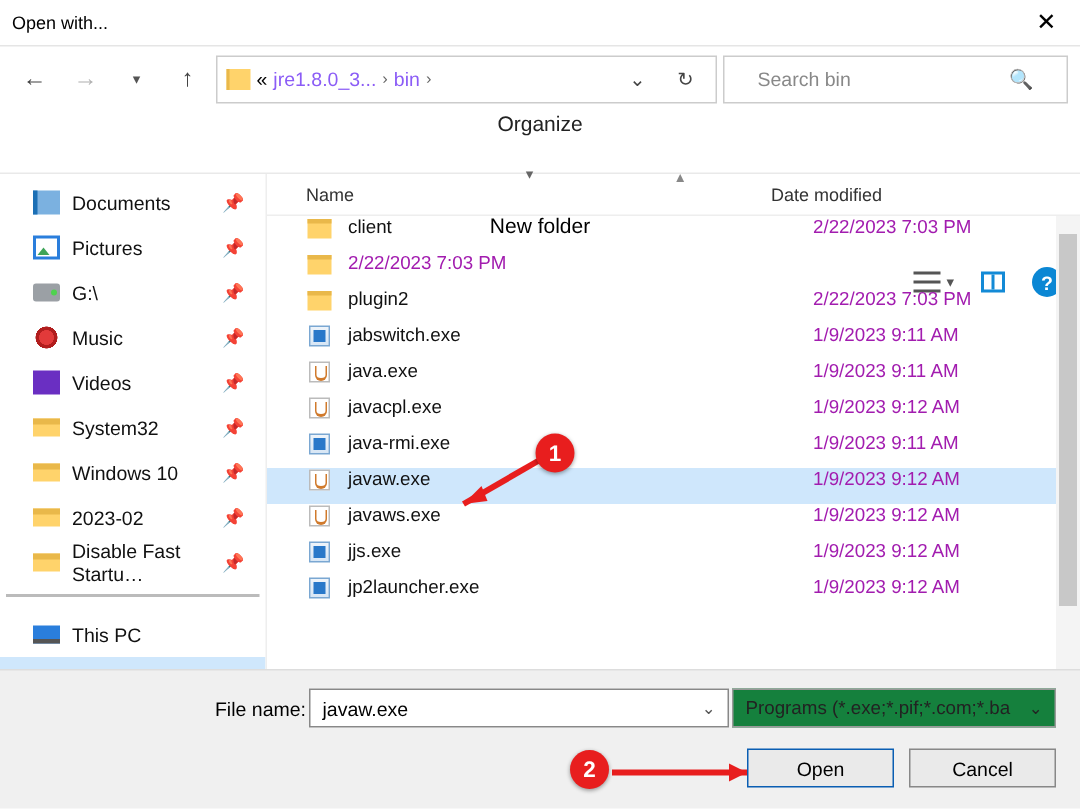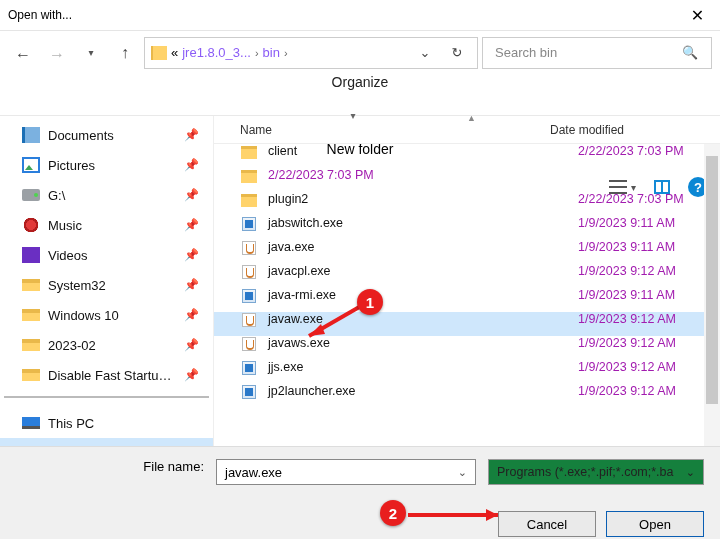--- a/index.html
+++ b/index.html
@@ -11,36 +11,36 @@
 
   .navrow { display: flex; align-items: center; height: 44px; padding: 6px 8px; gap: 4px; border-top: 1px solid #e5e5e5; }
   .navbtn { width: 30px; height: 30px; display:flex; align-items:center; justify-content:center; color:#444; }
   .navbtn.disabled { color:#b3b3b3; }
   .addr { flex: 1; display:flex; align-items:center; height:32px; border:1px solid #ccc; padding:0 6px; font-size:13px; gap:4px; }
   .addr .folder-ico { width:16px; height:14px; background:#ffd36b; border-left:2px solid #e9b84a; }
   .addr .sep { color:#666; font-size:11px; }
   .addr .crumb { color:#8b5cf6; }
   .addr .spacer { flex:1; }
   .addr .drop, .addr .refresh { width:28px; text-align:center; color:#444; }
-  .search { width:230px; height:32px; border:1px solid #ccc; display:flex; align-items:center; padding:0 12px; font-size:13px; color:#888; }
+  .search { width:230px; height:32px; border:1px solid #ccc; display:flex; align-items:center; padding:0 22px; font-size:13px; color:#888; }
   .search .mag { margin-left:auto; color:#555; }
 
   .toolbar { display:flex; align-items:center; height:42px; padding:0 12px; border-bottom:1px solid #e9e9e9; font-size:14px; gap:20px;flex-direction:column;}
   .toolbar .org { color:#222; }
   .toolbar .drop-s { font-size:10px; color:#666; margin-left:-14px;}
   .toolbar .right { margin-left:auto; display:flex; align-items:center; gap:18px; }
   .view-ico { width:18px; height:14px; display:flex; flex-direction:column; justify-content:space-between;}
   .view-ico span { height:2px; background:#555; }
   .tri-small { font-size:10px; color:#555;}
   .pane-ico { width:16px; height:14px; border:2px solid #138ad6; position:relative; }
   .pane-ico::before { content:""; position:absolute; left:50%; top:0; bottom:0; width:2px; background:#138ad6; margin-left:-1px;}
   .help-ico { width:20px; height:20px; border-radius:50%; background:#0b87d4; color:#fff; display:flex; align-items:center; justify-content:center; font-size:13px; font-weight:bold;}
 
   .body { display:flex; height: 330px; }
-  .sidebar { width:214px; border-right:1px solid #eee; overflow:hidden; padding-top:4px;}
+  .sidebar { width:178px; border-right:1px solid #eee; overflow:hidden; padding-top:4px;}
   .sb-item { display:flex; align-items:center; height:30px; padding:0 8px 0 22px; font-size:13px; color:#111; gap:8px; position:relative;}
   .sb-item .pin { position:absolute; right:14px; color:#555; font-size:12px;}
   .sb-ico { width:18px; height:16px; flex-shrink:0; display:flex; align-items:center; justify-content:center; }
   .i-doc { background:#7bb1e0; border-left:3px solid #1b6fb5;}
   .i-pic { border:2px solid #2a7edc; position:relative;}
   .i-pic::after{content:""; position:absolute; left:1px; bottom:1px; width:0;height:0;border-left:4px solid transparent;border-right:4px solid transparent;border-bottom:5px solid #3ea458;}
   .i-drive{ background:#9ba0a5; border-radius:2px; position:relative; height:12px;}
   .i-drive::after{content:"";position:absolute;right:2px;top:4px;width:4px;height:4px;background:#4fd24f;border-radius:50%;}
   .i-music{ background:radial-gradient(circle,#e23a3a 40%,#b11d1d 42%,#b11d1d 60%,transparent 62%); border-radius:50%;}
   .i-video{ background:#6a2fc2;}
@@ -63,21 +63,21 @@
   .fico-exe{ width:14px;height:14px;border:1px solid #7aa7d2;background:linear-gradient(#eef4fa,#d7e6f5); position:relative;}
   .fico-exe::after{content:"";position:absolute;left:2px;top:2px;width:8px;height:8px;background:#2978c9;}
   .fico-java{ width:14px;height:14px;border:1px solid #bbb;background:#fff;position:relative;}
   .fico-java::after{content:"";position:absolute;left:3px;top:2px;width:6px;height:8px;border-bottom:2px solid #d07a2c;border-left:1px solid #d07a2c;border-right:1px solid #d07a2c;border-radius:0 0 5px 5px;}
   .rname{ width:310px; }
   .rdate{ flex:1; color:#a21caf;}
   .main-scroll{ position:absolute; right:0; top:28px; bottom:0; width:16px; background:#f4f4f4;}
   .main-scroll .thumb{ position:absolute; left:2px; right:2px; top:4%; height:82%; background:#c8c8c8;}
 
   .footer { background:#f0f0f0; border-top:1px solid #ddd; padding:12px 16px 16px 16px; }
-  .frow1 { display:flex; align-items:flex-start; gap:12px; margin-bottom:26px;}
+  .frow1 { display:flex; align-items:center; gap:2px; margin-bottom:14px;}
   .flabel{ font-size:13px; text-align:right; width:188px;}
   .fname { flex:1; height:26px; border:1px solid #888; background:#fff; display:flex; align-items:center; padding:0 8px; font-size:13px;}
   .fname .dd{ margin-left:auto; font-size:11px; color:#555;}
   .ftype { width:216px; height:26px; border:1px solid #999; background:#15803d; display:flex; align-items:center; padding:0 8px; font-size:12.5px; color:#222;}
   .ftype .dd{ margin-left:auto; font-size:11px;}
   .frow2 { display:flex; justify-content:flex-end; gap:10px;}
   .btn { width:98px; height:26px; border:1px solid #888; background:#eaeaea; font-size:13px; display:flex; align-items:center; justify-content:center;}
   .btn.primary{ border:1.5px solid #0a5eb3;}
 
   
@@ -289,22 +289,22 @@
     <div class="fname">
       <span>javaw.exe</span>
       <span class="dd">⌄</span>
     </div>
     <div class="ftype">
       <span>Programs (*.exe;*.pif;*.com;*.ba</span>
       <span class="dd">⌄</span>
     </div>
   </div>
   <div class="frow2">
+    <div class="btn primary">Open</div>
     <div class="btn">Cancel</div>
-    <div class="btn primary">Open</div>
   </div>
 </div>
 
 <div class="marker" style="left:357px; top:289px;">1</div>
 <svg class="arrow1" style="left:295px; top:302px;" width="72" height="44">
   <line x1="66" y1="4" x2="14" y2="34"></line>
   <polygon points="14,34 26,22 30,32"></polygon>
 </svg>
 
 <div class="marker" style="left:380px; top:500px;">2</div>

